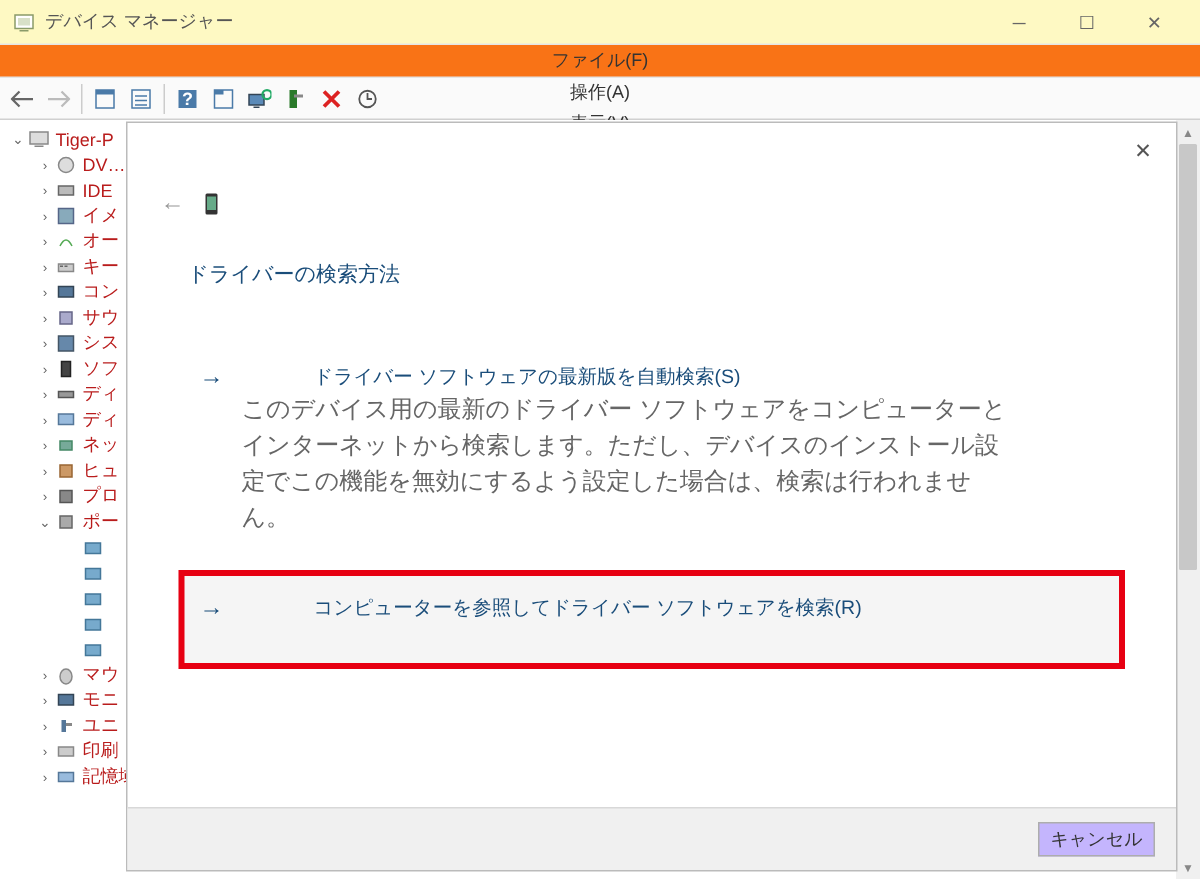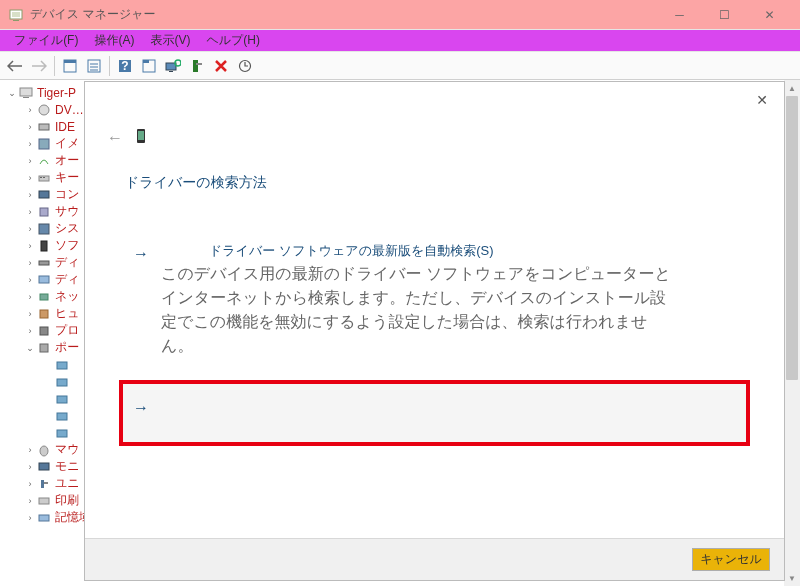--- a/index.html
+++ b/index.html
@@ -1,24 +1,24 @@
 <!DOCTYPE html>
 <html><head>
 <meta charset="utf-8">
 <style>
 * { box-sizing: border-box; margin: 0; padding: 0; font-family: "Meiryo UI", "Yu Gothic UI", sans-serif; font-size: 12px; }
 body { width: 800px; height: 586px; background: #f0f0f0; overflow: hidden; position: relative; }
 
-.titlebar { height: 30px; background: #fca5a5; display: flex; align-items: center; padding: 0 8px; border-bottom: 1px solid #e5e5e5; }
+.titlebar { height: 30px; background: #fef9c3; display: flex; align-items: center; padding: 0 8px; border-bottom: 1px solid #e5e5e5; }
 .titlebar .app-icon { width: 16px; height: 16px; margin-right: 6px; }
 .titlebar .title { color: #555; flex: 1; }
 .titlebar .win-btns { display: flex; }
 .titlebar .win-btn { width: 45px; height: 30px; display: flex; align-items: center; justify-content: center; color: #666; }
 
-.menubar { height: 22px; background: #d946ef; display: flex; align-items: center; padding: 0 6px; border-bottom: 1px solid #e5e5e5; }
+.menubar { height: 22px; background: #f97316; display: flex; align-items: center; padding: 0 6px; border-bottom: 1px solid #e5e5e5; flex-direction: column; }
 .menubar .item { padding: 2px 8px; color: #333; cursor: pointer; }
 
 .toolbar { height: 28px; background: #fafafa; display: flex; align-items: center; padding: 0 4px; border-bottom: 1px solid #d0d0d0; gap: 2px; }
 .toolbar .tb-btn { width: 22px; height: 22px; display: flex; align-items: center; justify-content: center; cursor: pointer; }
 .toolbar .sep { width: 1px; height: 20px; background: #ccc; margin: 0 2px; }
 
 .main { display: flex; height: calc(586px - 30px - 22px - 28px); background: #fff; }
 .tree { flex: 1; padding: 4px 0; overflow: hidden; background: #fff; position: relative; }
 .tree::-webkit-scrollbar { width: 16px; }
 .scrollbar { position: absolute; right: 0; top: 0; bottom: 0; width: 16px; background: #f0f0f0; display: flex; flex-direction: column; }
@@ -44,21 +44,21 @@
 .dlg-body { padding: 26px 40px 0 40px; }
 .dlg-heading { color: #1a4d7a; font-size: 14px; margin-bottom: 40px; }
 
 .option { display: flex; gap: 12px; padding: 10px 8px; margin-bottom: 12px; cursor: pointer; }
 .option.highlight { border: 4px solid #e70012; background: #f5f5f5; padding: 12px 10px 28px 10px; margin: 0 -6px; }
 .opt-arrow { color: #1a4d7a; font-size: 16px; line-height: 16px; padding-top: 2px; }
 .opt-text .opt-title { color: #1a4d7a; font-size: 13px; margin-left: 48px; }
 .opt-text .opt-desc { color: #666; font-size: 16px; line-height: 1.5; margin-top: 2px; max-width: 510px; }
 
 .dlg-footer { position: absolute; bottom: 0; left: 0; right: 0; height: 42px; background: #f0f0f0; border-top: 1px solid #d8d8d8; display: flex; align-items: center; justify-content: flex-end; padding-right: 14px; }
-.dlg-footer .btn { min-width: 78px; height: 23px; background: #eab308; border: 1px solid #adadad; display: flex; align-items: center; justify-content: center; cursor: pointer; color: #333; }
+.dlg-footer .btn { min-width: 78px; height: 23px; background: #c4b5fd; border: 1px solid #adadad; display: flex; align-items: center; justify-content: center; cursor: pointer; color: #333; }
 </style>
 </head>
 <body>
 
 <div class="titlebar">
   <span class="app-icon">
     <svg viewBox="0 0 16 16">
         <rect x="2" y="3" width="12" height="9" fill="#fff" stroke="#8a9b6a"></rect>
         <rect x="5" y="13" width="6" height="1" fill="#8a9b6a"></rect>
         <rect x="4" y="5" width="8" height="5" fill="#d8e0c8"></rect>
@@ -416,19 +416,20 @@
       <div class="opt-arrow">→</div>
       <div class="opt-text">
         <div class="opt-title">ドライバー ソフトウェアの最新版を自動検索(S)</div>
         <div class="opt-desc">このデバイス用の最新のドライバー ソフトウェアをコンピューターとインターネットから検索します。ただし、デバイスのインストール設定でこの機能を無効にするよう設定した場合は、検索は行われません。</div>
       </div>
     </div>
 
     <div class="option highlight">
       <div class="opt-arrow">→</div>
       <div class="opt-text">
+        <div class="opt-title">コンピューターを参照してドライバー ソフトウェアを検索(R)</div>
       </div>
     </div>
   </div>
   <div class="dlg-footer">
     <div class="btn">キャンセル</div>
   </div>
 </div>
 
 </body></html>

